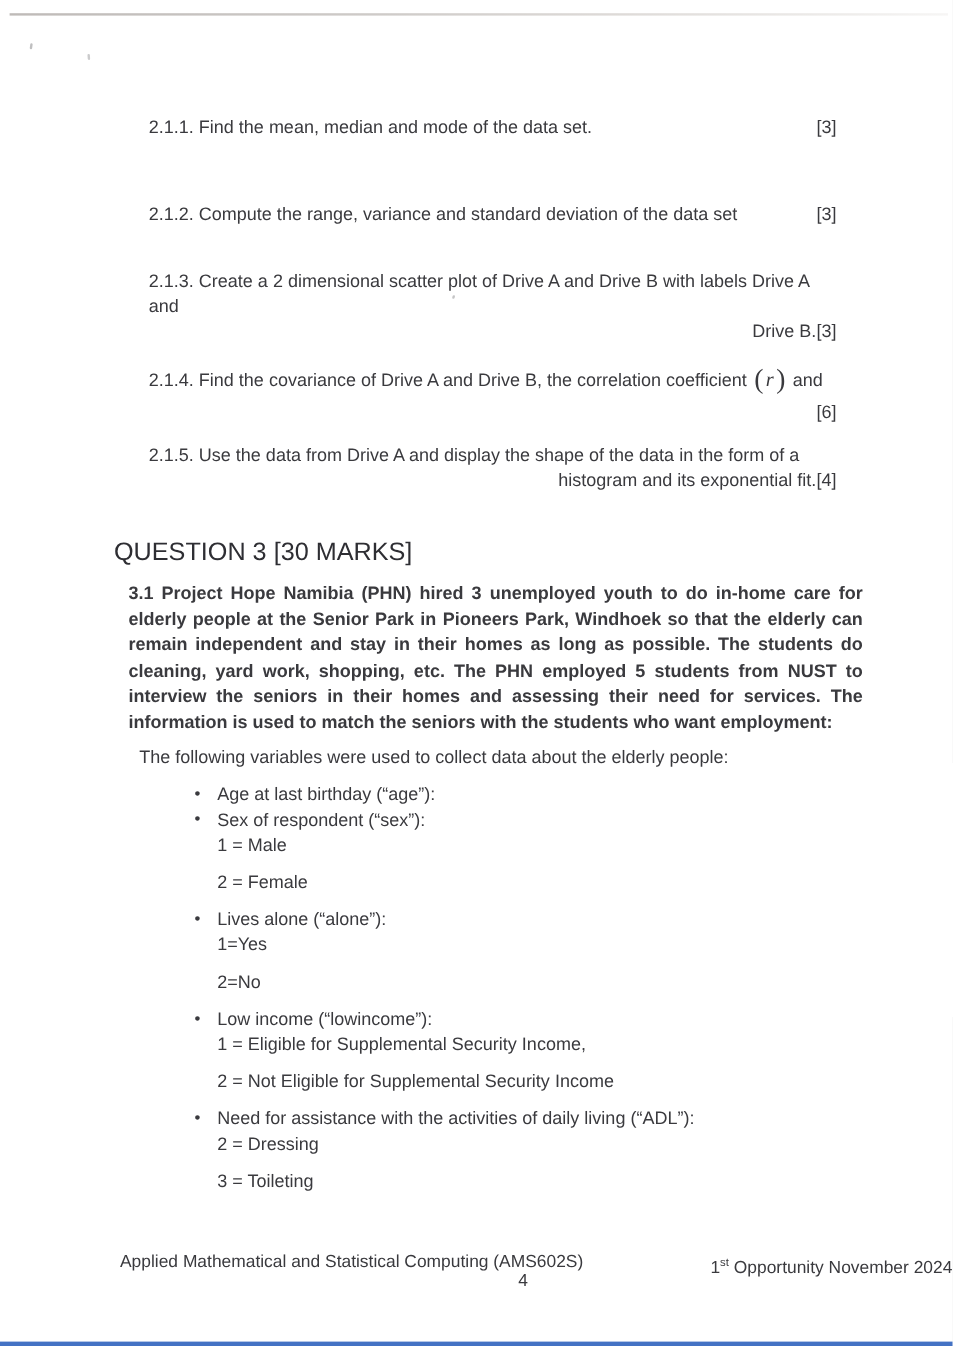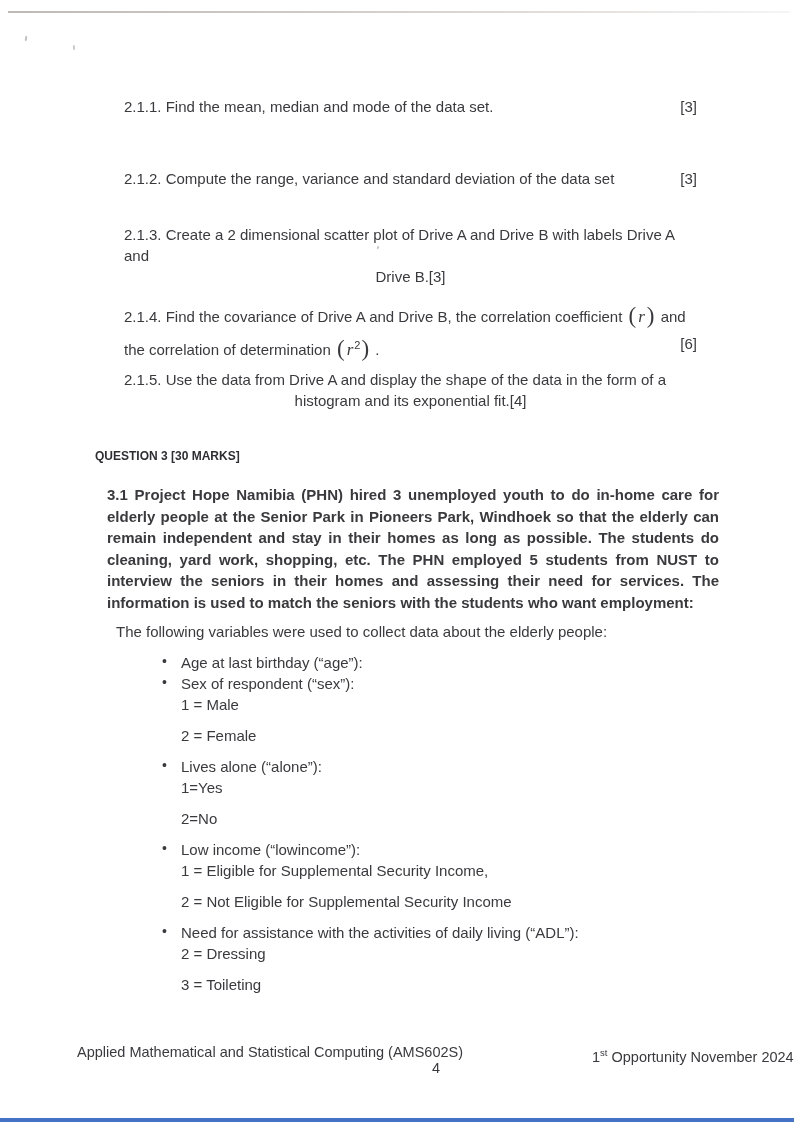--- a/index.html
+++ b/index.html
@@ -25,53 +25,53 @@
   .speck{position:absolute;background:#8b8b8d;border-radius:1px;}
   .speck.s1{left:25px;top:36px;width:2px;height:5px;opacity:.55;transform:rotate(8deg);}
   .speck.s2{left:73px;top:45px;width:1.5px;height:5px;opacity:.45;transform:rotate(-4deg);}
   .speck.s3{left:377px;top:246px;width:2px;height:3px;opacity:.5;transform:rotate(20deg);}
   .qline{
     position:absolute;left:124px;width:573px;
     display:flex;justify-content:space-between;align-items:flex-start;
     line-height:21px;
   }
   .qblock{position:absolute;left:124px;width:573px;line-height:21px;}
-  .qblock .l2{display:flex;justify-content:center;}
+  .qblock .l2{display:flex;justify-content:flex-end;}
   .qmark{white-space:nowrap;}
 
   .q214{line-height:33px;}
   .q214 .mrow{white-space:nowrap;}
   .mp{
     font-family:"Liberation Serif","DejaVu Serif",serif;
     font-size:23px;font-weight:400;line-height:0;
     position:relative;top:1px;padding:0 2px;
   }
   .mv{
     font-family:"Liberation Serif","DejaVu Serif",serif;
     font-style:italic;font-size:17px;
   }
   .msup{font-size:11px;position:relative;top:-6px;left:1px;}
   .q214 .qmark{position:absolute;right:0;bottom:6px;}
 
   .heading{
     position:absolute;left:95px;
-    font-weight:bold;font-size:12px;color:var(--ink_bold,#2e2e33);
+    font-weight:normal;font-size:21px;color:var(--ink_bold,#2e2e33);
   }
   .para{
     position:absolute;left:107px;width:612px;
     line-height:21.6px;text-align:justify;font-weight:bold;
   }
   .lead{position:absolute;left:116px;line-height:21px;}
 
   .vars{position:absolute;left:162px;width:520px;line-height:21px;}
   .vlabel{position:relative;padding-left:19px;}
   .bullet{position:absolute;left:0;top:-1px;font-size:14px;}
   .vval{padding-left:19px;margin-bottom:10px;}
 
-  .footer-left{position:absolute;left:77px;top:1042px;font-size:14.5px;line-height:21px;}
+  .footer-left{position:absolute;left:100px;top:1042px;font-size:14.5px;line-height:21px;}
   .footer-right{position:absolute;left:592px;top:1042px;font-size:14.5px;line-height:21px;white-space:nowrap;}
   .footer-right sup{font-size:9.5px;}
   .page-number{position:absolute;left:0;top:1060px;width:872px;text-align:center;font-size:14.5px;}
   .bottom-bar{
     position:absolute;left:0;bottom:0;width:794px;height:4px;
     background:var(--bottom_bar,#4472c4);
   }
 </style>
 </head>
 <body>
@@ -99,25 +99,20 @@
       <span>Drive B.</span>
       <span class="qmark">[3]</span>
     </div>
   </div>
 
   <div class="qblock q214" style="top:300px;height:66px">
     <div class="l1">
       <span>2.1.4. Find the covariance of Drive A and Drive B, the correlation coefficient</span>
       <span class="mrow"><span class="mp">(</span><span class="mv">r</span><span class="mp">)</span></span>
       <span>and</span>
-    </div>
-    <div class="l2v">
-      <span>the correlation of determination</span>
-      <span class="mrow"><span class="mp">(</span><span class="mv">r</span><span class="msup">2</span><span class="mp">)</span></span>
-      <span>.</span>
     </div>
     <span class="qmark">[6]</span>
   </div>
 
   <div class="qblock" style="top:369px">
     <div class="l1">2.1.5. Use the data from Drive A and display the shape of the data in the form of a</div>
     <div class="l2">
       <span>histogram and its exponential fit.</span>
       <span class="qmark">[4]</span>
     </div>

